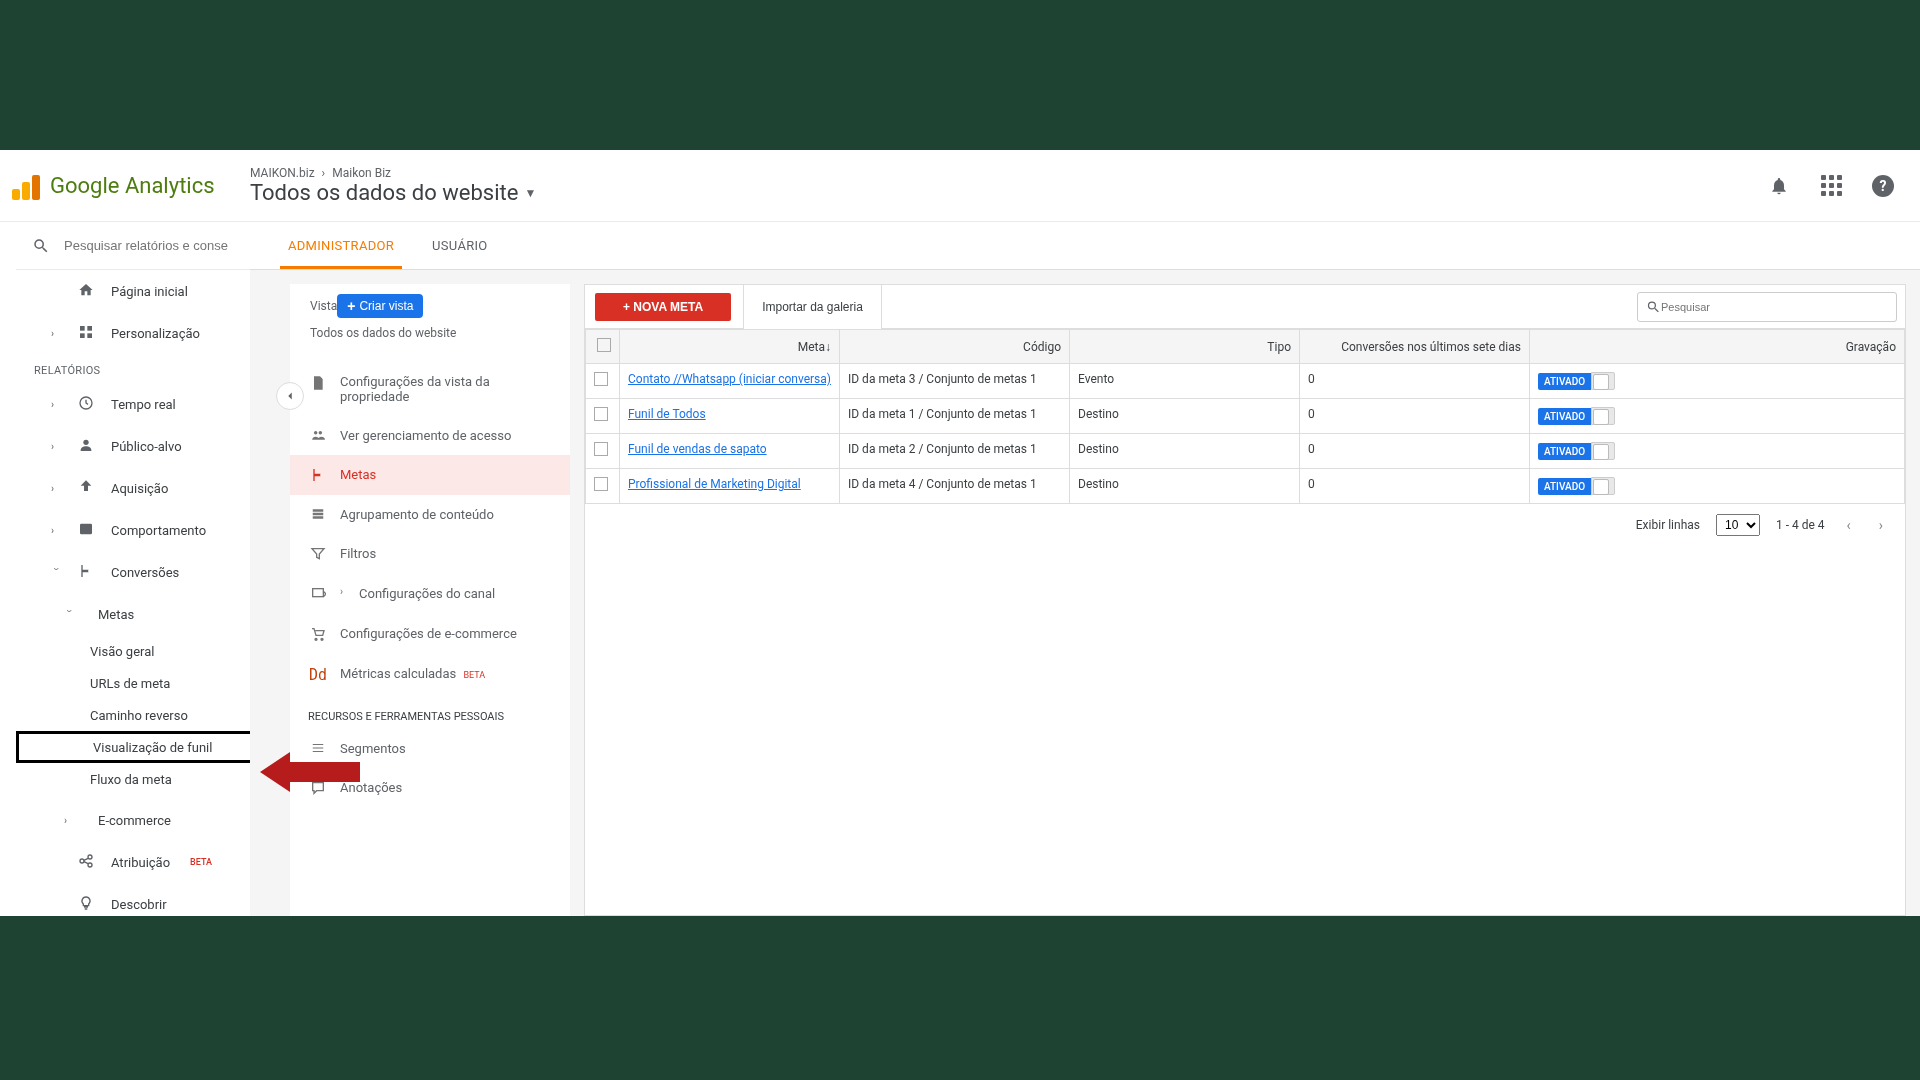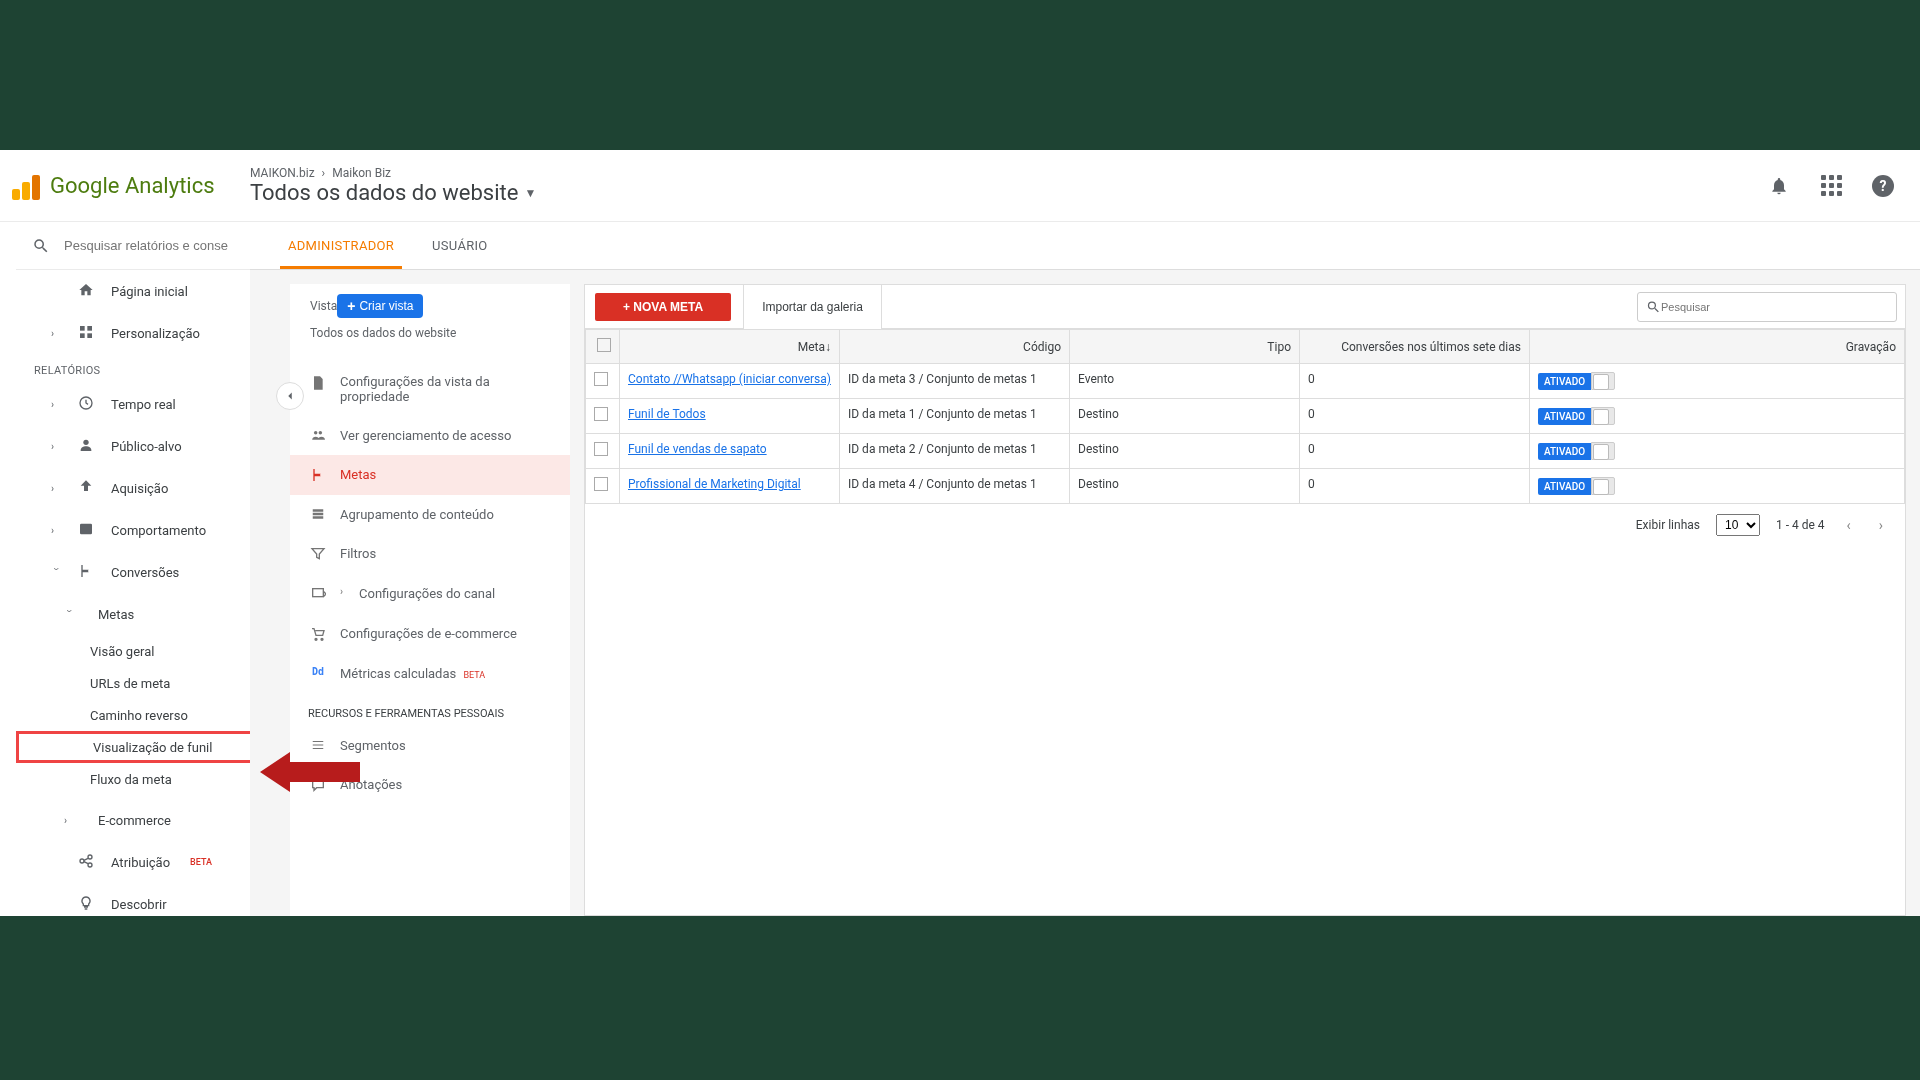--- a/index.html
+++ b/index.html
@@ -53,21 +53,21 @@
   }
   .search-row { display:flex; align-items:center; height:48px; padding:0 16px; border-bottom:1px solid #ebebeb;}
   .search-row svg { margin-right:14px; }
   .search-row input { border:none; outline:none; font-size:13px; width:170px; color:#5f6368;}
   .nav-item { display:flex; align-items:center; height:42px; padding:0 35px; gap:16px; cursor:pointer;}
   .nav-item .chev { width:10px; font-size:10px; color:#5f6368;}
   .nav-item .ico { width:18px; text-align:center; color:#5f6368;}
   .nav-section-label { font-size:11px; color:#5f6368; padding:10px 18px 6px; letter-spacing:.3px;}
   .sub1 { padding-left:48px; font-size:13px;}
   .sub2 { padding-left:74px; height:32px; display:flex; align-items:center; font-size:13px; color:#3c4043; cursor:pointer;}
-  .sub2.highlight { border:3px solid #ef4444; }
+  .sub2.highlight { border:3px solid #000000; }
   .beta { font-size:9px; color:#d93025; margin-left:4px; font-weight:500;}
   
   .content-area {
     position:absolute; left:250px; right:0; top:72px; bottom:0;
     background:#fff;
   }
   .tabs { display:flex; height:48px; border-bottom:1px solid #ddd; padding-left:38px; gap:38px; align-items:center;}
   .tab { font-size:13px; color:#5f6368; height:100%; display:flex; align-items:center; cursor:pointer; position:relative; letter-spacing:.3px;}
   .tab.active { color:#f57c00;}
   .tab.active::after{ content:""; position:absolute; left:-8px; right:-8px; bottom:0; height:3px; background:#f57c00;}
@@ -80,21 +80,21 @@
   .collapse-btn { position:absolute; left:26px; top:112px; width:28px; height:28px; background:#fff; border:1px solid #ddd; border-radius:50%; display:flex; align-items:center; justify-content:center; cursor:pointer; z-index:5;}
   .vista-row { display:flex; align-items:center; padding:0 20px 8px;}
   .create-btn { background:#1a73e8; color:#fff; font-size:12px; border:none; border-radius:4px; padding:4px 10px; display:flex; align-items:center; gap:4px; cursor:pointer;}
   .vista-sub { font-size:12px; padding:0 20px 10px;}
   .admin-item { display:flex; align-items:flex-start; gap:12px; padding:12px 18px; cursor:pointer;}
   .admin-item .aico { width:20px; flex-shrink:0; color:#757575; display:flex; justify-content:center;}
   .admin-item.active { background:#fce8e6; color:#d93025;}
   .admin-item.active .aico{ color:#d93025;}
   .admin-item .sub-chev { font-size:10px; color:#757575; margin-right:4px;}
   .section-title { font-size:11px; font-weight:400; color:#3c4043; padding:14px 18px 6px;}
-  .aico .dd { font-family:monospace; font-size:10px; font-weight:bold; color:#3b82f6;}
+  .aico .dd { font-family:monospace; font-size:15px; font-weight:normal; color:#c2410c;}
   .admin-item .beta2 { font-size:9px; color:#d93025; margin-left:4px; }
   
   .main-panel { flex:1; margin:14px 14px 0 14px; background:#fff; border:1px solid #ddd;}
   .toolbar { display:flex; align-items:center; height:44px; border-bottom:1px solid #ddd;}
   .new-meta { background:#d93025; color:#fff; font-size:12px; font-weight:700; border:none; padding:0 28px; height:28px; margin-left:10px; border-radius:2px; cursor:pointer;}
   .import-btn { font-size:12px; color:#3c4043; background:#fff; border:none; border-left:1px solid #ddd; border-right:1px solid #ddd; height:44px; padding:0 18px; margin-left:12px; cursor:pointer;}
   .search-box { margin-left:auto; margin-right:8px; display:flex; align-items:center; border:1px solid #ccc; border-radius:3px; height:30px; padding:0 8px; width:260px;}
   .search-box input{ border:none; outline:none; font-size:11px; width:100%;}
   table.goals { width:100%; border-collapse:collapse; font-size:12px;}
   table.goals th { background:#f5f5f5; text-align:right; font-weight:normal; color:#3c4043; padding:8px; border:1px solid #ddd;}

